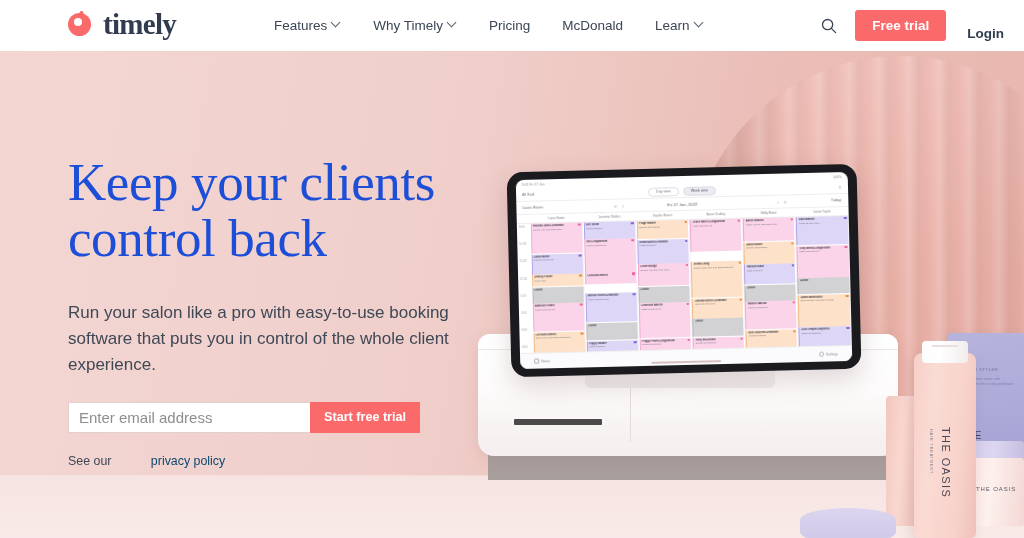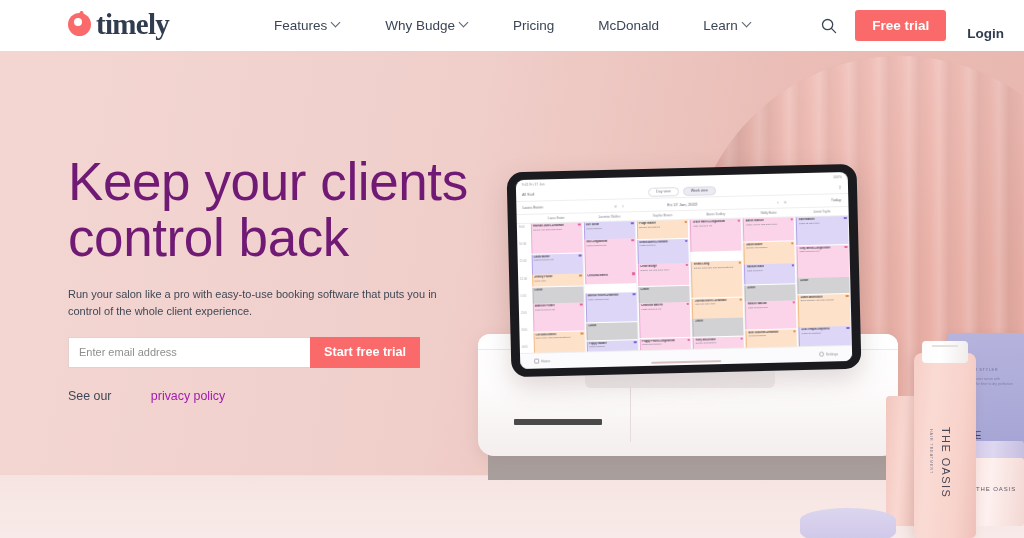--- a/index.html
+++ b/index.html
@@ -31,21 +31,21 @@
     align-items: center;
     z-index: 60;
   }
 
   .logo {
     position: absolute;
     left: 68px;
     top: 10px;
     display: flex;
     align-items: center;
-    gap: 5px;
+    gap: 12px;
     text-decoration: none;
   }
   .logo-mark {
     width: 23px; height: 23px;
     border-radius: 50%;
     background: #fa6a6a;
     position: relative;
     display: block;
   }
   .logo-mark::after {
@@ -74,21 +74,21 @@
     line-height: 1;
   }
 
   .nav {
     position: absolute;
     left: 258px;
     top: 0;
     height: 51px;
     display: flex;
     align-items: center;
-    gap: 12px;
+    gap: 0px;
   }
   .nav-item {
     display: flex;
     align-items: center;
     gap: 5px;
     font-size: 13.5px;
     color: #3b4555;
     padding: 0 16px;
     cursor: pointer;
     white-space: nowrap;
@@ -199,48 +199,48 @@
 
   
   .copy {
     position: absolute;
     left: 68px;
     top: 154px;
     width: 400px;
     z-index: 20;
   }
   .headline {
-    font-family: Liberation Sans, sans-serif;
+    font-family: Liberation Serif, serif;
     font-size: 53px;
     line-height: 1.06;
-    color: #701a75;
+    color: #1d4ed8;
     font-weight: normal;
     letter-spacing: -0.4px;
-    margin: 0 0 20px 0;
+    margin: 0 0 34px 0;
   }
   .subcopy {
-    font-size: 11px;
+    font-size: 17px;
     line-height: 1.52;
     color: #3f4856;
     width: 382px;
-    margin-bottom: 17px;
+    margin-bottom: 24px;
   }
 
   .signup-form {
     display: flex;
     width: 352px;
     height: 31px;
     margin-bottom: 21px;
   }
   .email-input {
     flex: 1;
     border: 1px solid #e3cfcd;
     border-right: none;
     background: #ffffff;
-    font-size: 11px;
+    font-size: 15px;
     color: #a16207;
     padding: 0 10px;
     font-family: "Liberation Sans", sans-serif;
     outline: none;
   }
   .email-input::placeholder { color: #8e8e8e; }
   .start-btn {
     background: #fa6a6a;
     color: #ffffff;
     border: none;
@@ -249,21 +249,21 @@
     padding: 0 14px;
     cursor: pointer;
     font-family: "Liberation Sans", sans-serif;
     white-space: nowrap;
   }
   .privacy {
     font-size: 12.4px;
     color: #3f4856;
   }
   .privacy a {
-    color: #a21caf;
+    color: #0c4a6e;
     text-decoration: none;
     cursor: pointer;
     padding-left: 36px;
   }
 
   
   .desk {
     position: absolute;
     left: 478px;
     top: 334px;
@@ -627,21 +627,21 @@
       <span class="logo-mark"></span>
       <span class="logo-text">timely</span>
     </a>
 
     <nav class="nav">
       <div class="nav-item">
         <span>Features</span>
         <span class="chev"></span>
       </div>
       <div class="nav-item">
-        <span>Why Budge</span>
+        <span>Why Timely</span>
         <span class="chev"></span>
       </div>
       <div class="nav-item">
         <span>Pricing</span>
       </div>
       <div class="nav-item">
         <span>McDonald</span>
       </div>
       <div class="nav-item">
         <span>Learn</span>

